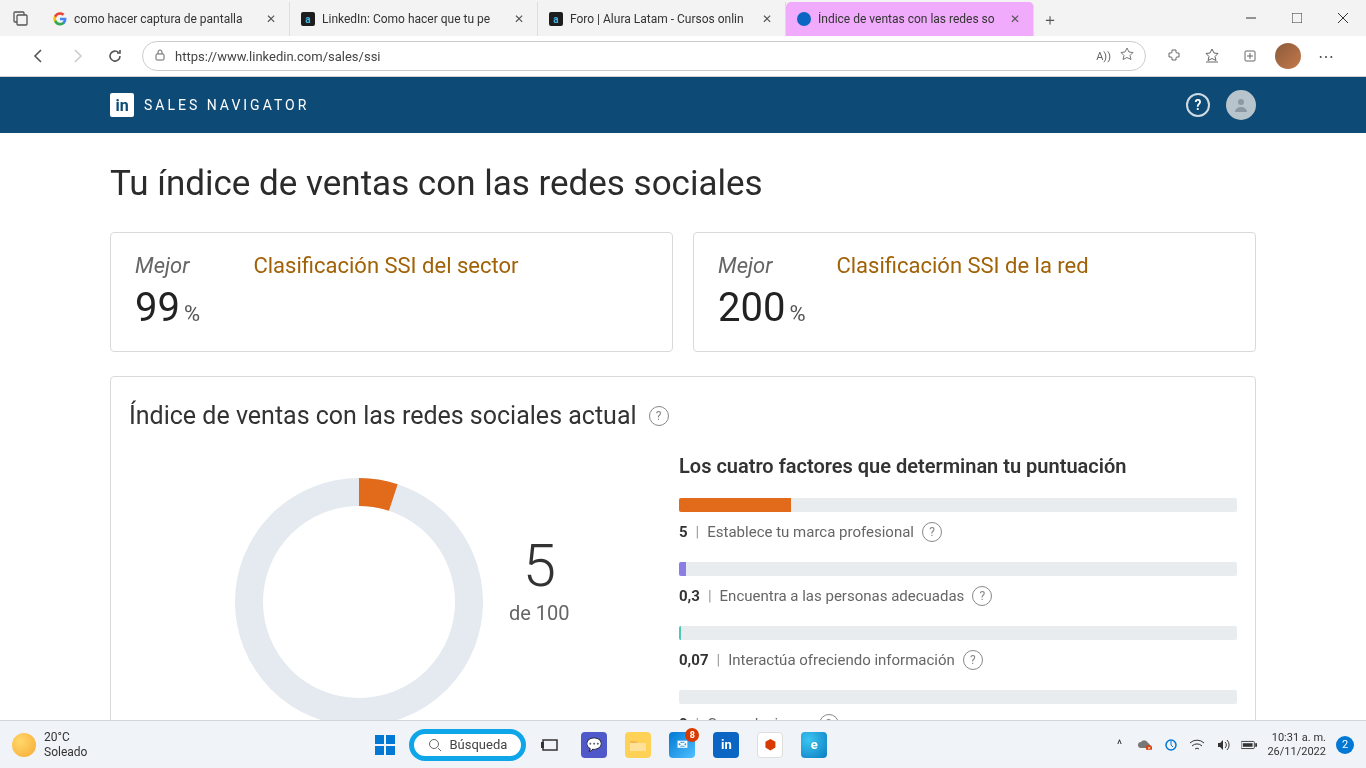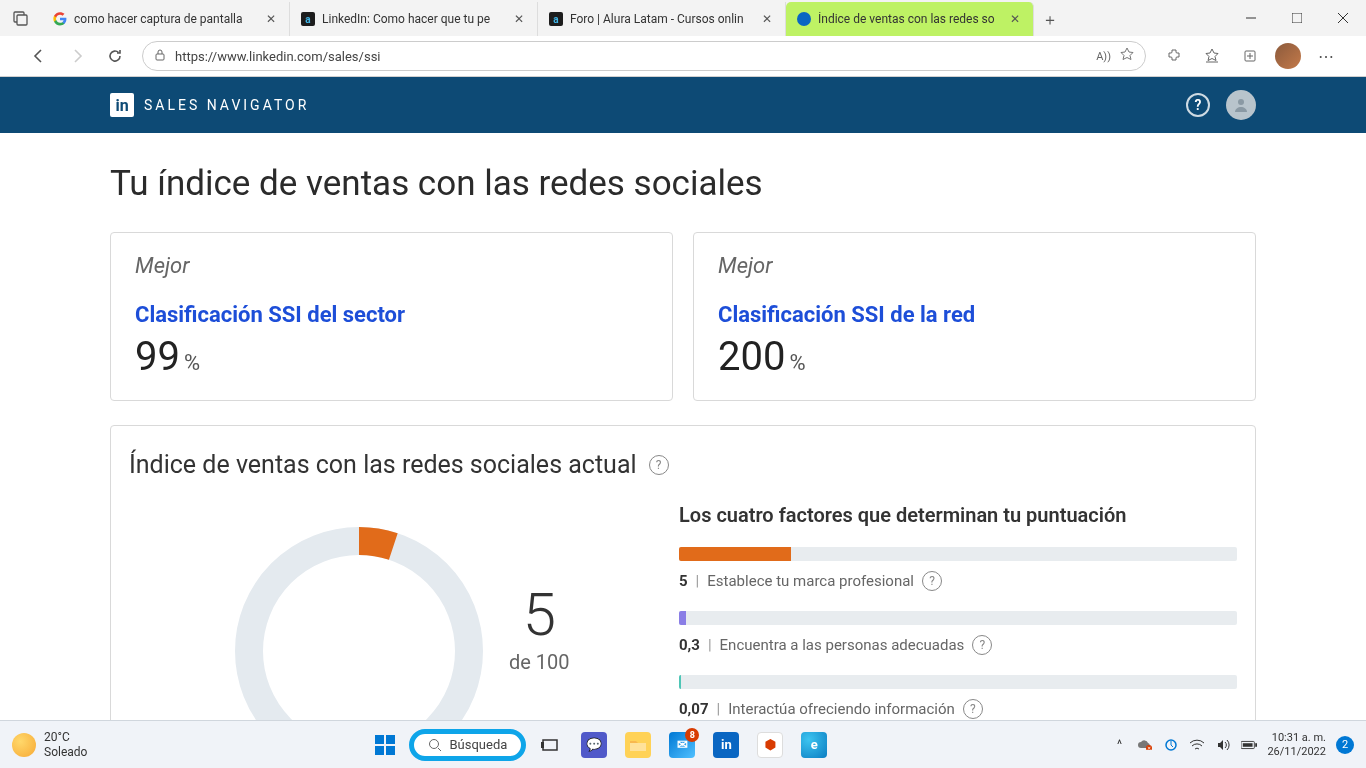--- a/index.html
+++ b/index.html
@@ -4,21 +4,21 @@
 <style>
 * { margin: 0; padding: 0; box-sizing: border-box; font-family: -apple-system, BlinkMacSystemFont, "Segoe UI", Roboto, sans-serif; }
 body { width: 1366px; height: 768px; overflow: hidden; background: #fff; }
 
 
 .browser-chrome { background: #f3f3f3; border-bottom: 1px solid #d0d0d0; }
 .titlebar { display: flex; align-items: center; height: 36px; background: #f3f3f3; }
 .titlebar-left { width: 42px; display:flex; align-items:center; justify-content:center; }
 .tabs { display: flex; height: 36px; align-items: flex-end; flex: 1; }
 .tab { display: flex; align-items: center; gap: 6px; height: 34px; padding: 0 10px; font-size: 12px; color: #333; max-width: 248px; border-right: 1px solid #ddd; position: relative; }
-.tab.active { background: #bef264; border-top-left-radius: 5px; border-top-right-radius: 5px; }
+.tab.active { background: #f0abfc; border-top-left-radius: 5px; border-top-right-radius: 5px; }
 .tab-icon { width: 16px; height: 16px; display: flex; align-items: center; justify-content: center; flex-shrink: 0; }
 .tab-label { white-space: nowrap; overflow: hidden; text-overflow: ellipsis; flex: 1; font-size: 12px; }
 .tab-close { width: 16px; height: 16px; display:flex; align-items:center; justify-content:center; color:#555; flex-shrink:0; }
 .new-tab { width: 32px; height: 32px; display:flex; align-items:center; justify-content:center; color:#555; }
 .window-controls { display: flex; }
 .win-btn { width: 46px; height: 36px; display:flex; align-items:center; justify-content:center; color:#333; }
 
 .toolbar { display: flex; align-items: center; height: 40px; background: #fff; gap: 4px; padding: 0 22px; }
 .nav-btn { width: 34px; height: 34px; display:flex; align-items:center; justify-content:center; color:#555; border-radius: 4px; }
 .nav-btn.disabled { color: #bbb; }
@@ -36,23 +36,23 @@
 .ln-logo-text { letter-spacing: 3px; font-size: 14px; font-weight: 400; }
 .ln-header-right { display:flex; align-items:center; gap: 16px; }
 .ln-help { width: 24px; height: 24px; border: 2px solid rgba(255,255,255,0.8); border-radius:50%; color:#fff; display:flex; align-items:center; justify-content:center; font-size:14px; font-weight:600; }
 .ln-avatar { width: 30px; height:30px; border-radius:50%; background:#b8c4cc; display:flex; align-items:center; justify-content:center; }
 
 .content { padding: 30px 110px 0; }
 .page-title { font-size: 35px; font-weight: 400; color: #2b2b2b; margin-bottom: 28px; }
 
 .rank-cards { display:flex; gap: 20px; margin-bottom: 24px; }
 .rank-card { flex:1; border: 1px solid #d9d9d9; border-radius: 4px; padding: 20px 24px; }
-.rank-top { display:flex; align-items: baseline; gap: 24px; flex-direction: column; }
+.rank-top { display:flex; align-items: baseline; gap: 24px; }
 .rank-mejor { font-size: 22px; font-style: italic; color: #666; }
-.rank-label { font-size: 22px; color: #1d4ed8; font-weight: 700; }
+.rank-label { font-size: 22px; color: #a16207; font-weight: 400; margin-left: 40px; }
 .rank-value { font-size: 40px; font-weight: 400; color: #222; margin-top: 6px; }
 .rank-pct { font-size: 22px; color: #555; margin-left: 4px; }
 
 .ssi-card { border: 1px solid #d9d9d9; border-radius: 4px; padding: 24px 18px 0; }
 .ssi-card-title { font-size: 25px; font-weight: 400; color: #333; display:flex; align-items:center; gap: 12px; margin-bottom: 20px; }
 .help-circle { width: 20px; height:20px; border: 1.5px solid #888; border-radius:50%; display:inline-flex; align-items:center; justify-content:center; font-size:12px; color:#888; }
 .ssi-body { display:flex; gap: 40px; }
 .ssi-left { flex: 0 0 510px; position:relative; display:flex; align-items:center; }
 .donut-wrap { position:relative; width: 260px; height: 260px; margin-left: 100px; }
 .donut-score { position:absolute; left: 380px; top: 80px; text-align:center; }

